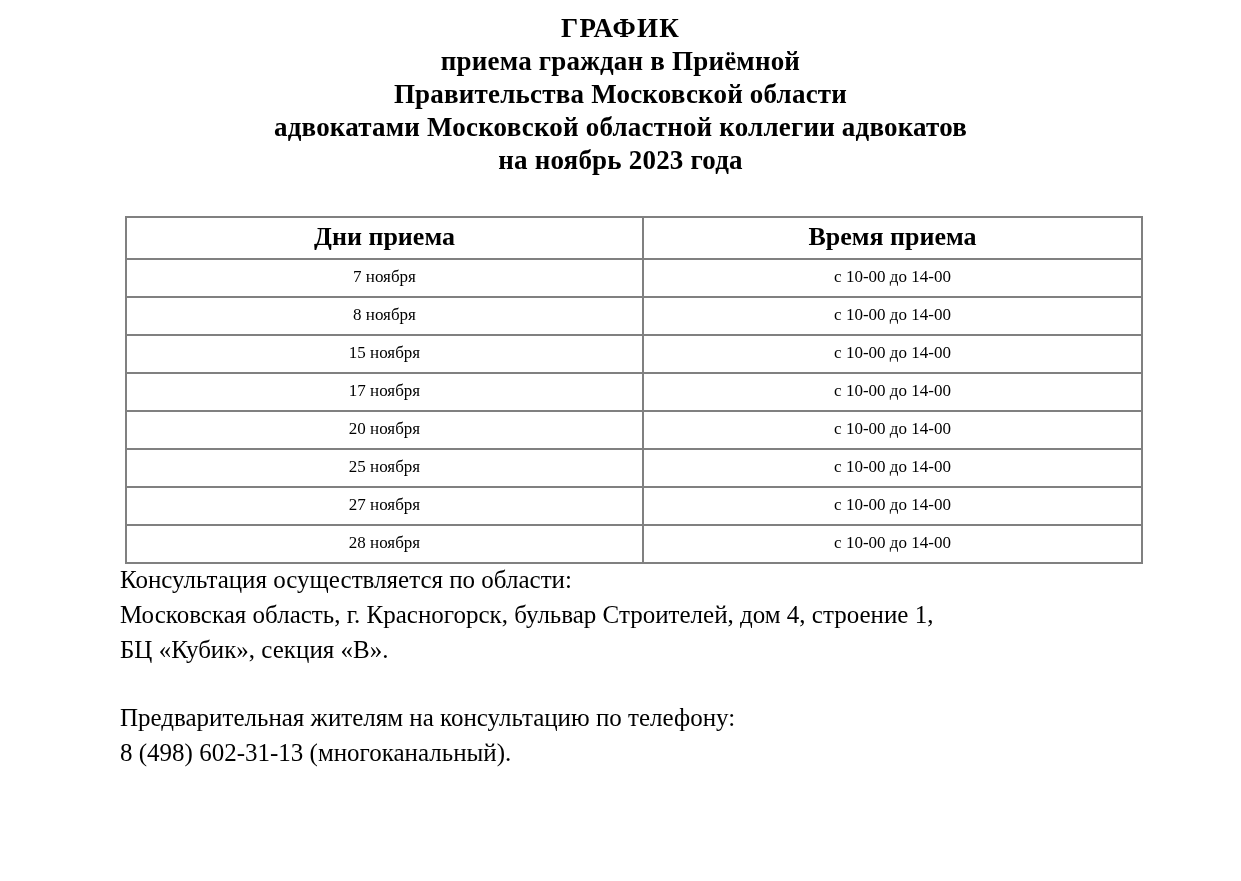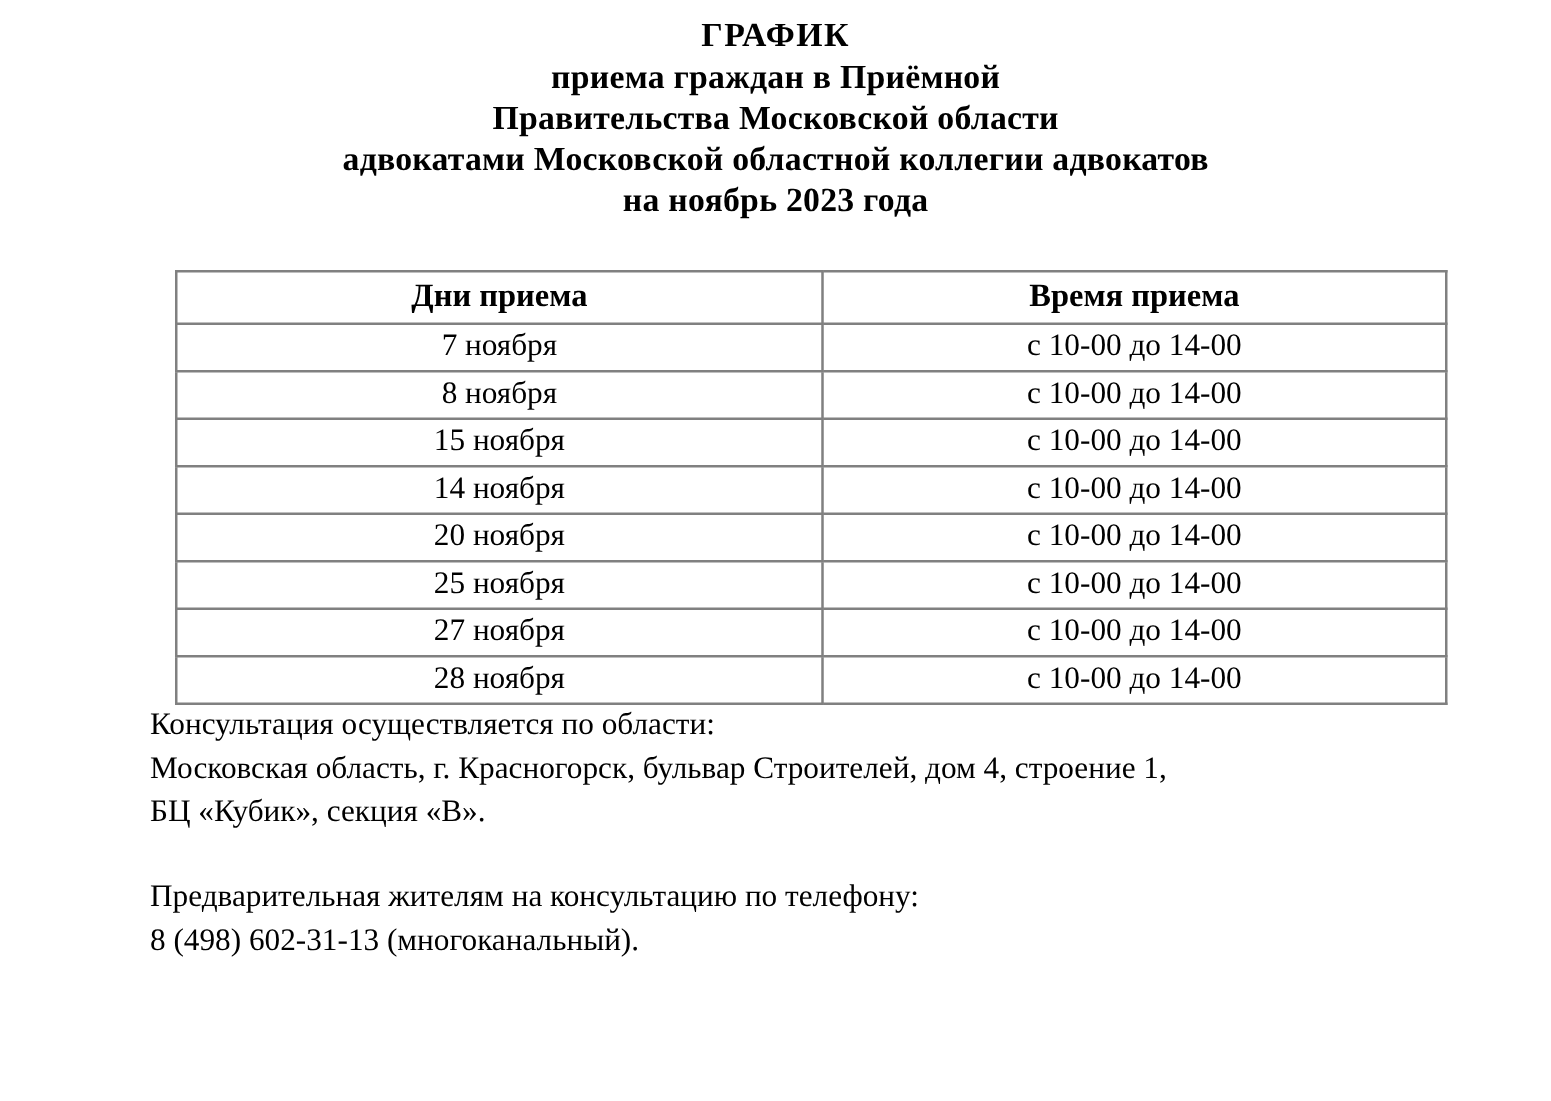--- a/index.html
+++ b/index.html
@@ -40,34 +40,34 @@
     white-space: nowrap;
   }
   .title-line.main {
     letter-spacing: 1.2px;
   }
 
   
   .schedule-table {
     position: absolute;
     top: 216px;
-    left: 140px;
+    left: 125px;
     width: 1016px;
     border-collapse: collapse;
     table-layout: fixed;
   }
   .schedule-table col.col-days { width: 517px; }
   .schedule-table col.col-time { width: 499px; }
 
   .schedule-table th,
   .schedule-table td {
     border: 2px solid #808080;
     text-align: center;
     vertical-align: middle;
-    font-size: 25px;
+    font-size: 17px;
     line-height: 26px;
     padding: 4px 0 6px 0;
     height: 26px;
     background: #ffffff;
   }
   .schedule-table th {
     font-weight: bold;
     font-size: 26px;
     padding: 6px 0 8px 0;
   }
@@ -123,21 +123,21 @@
       </tr>
       <tr>
         <td>8 ноября</td>
         <td>с 10-00 до 14-00</td>
       </tr>
       <tr>
         <td>15 ноября</td>
         <td>с 10-00 до 14-00</td>
       </tr>
       <tr>
-        <td>14 ноября</td>
+        <td>17 ноября</td>
         <td>с 10-00 до 14-00</td>
       </tr>
       <tr>
         <td>20 ноября</td>
         <td>с 10-00 до 14-00</td>
       </tr>
       <tr>
         <td>25 ноября</td>
         <td>с 10-00 до 14-00</td>
       </tr>

